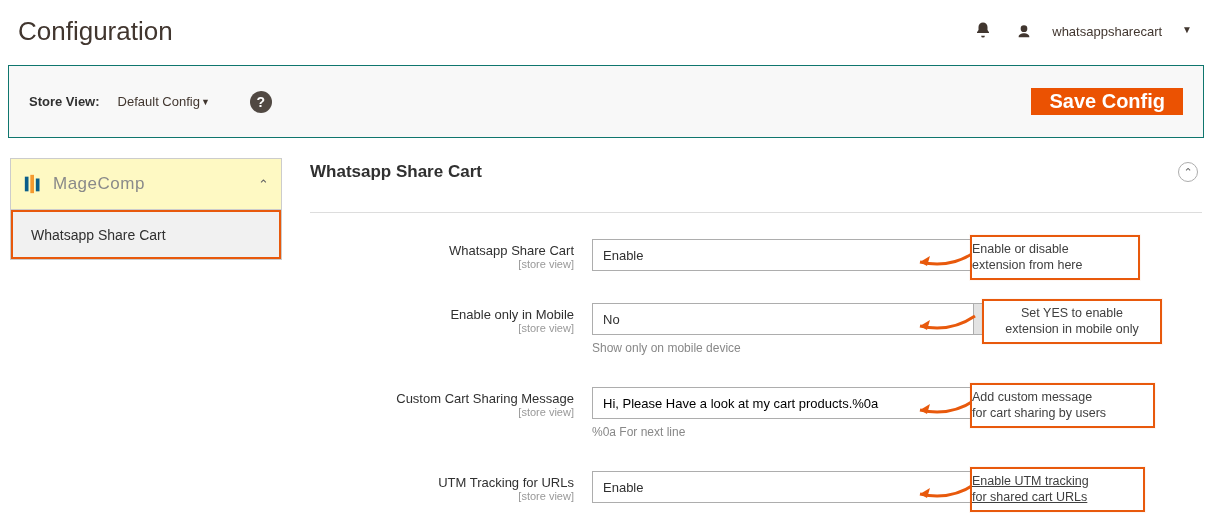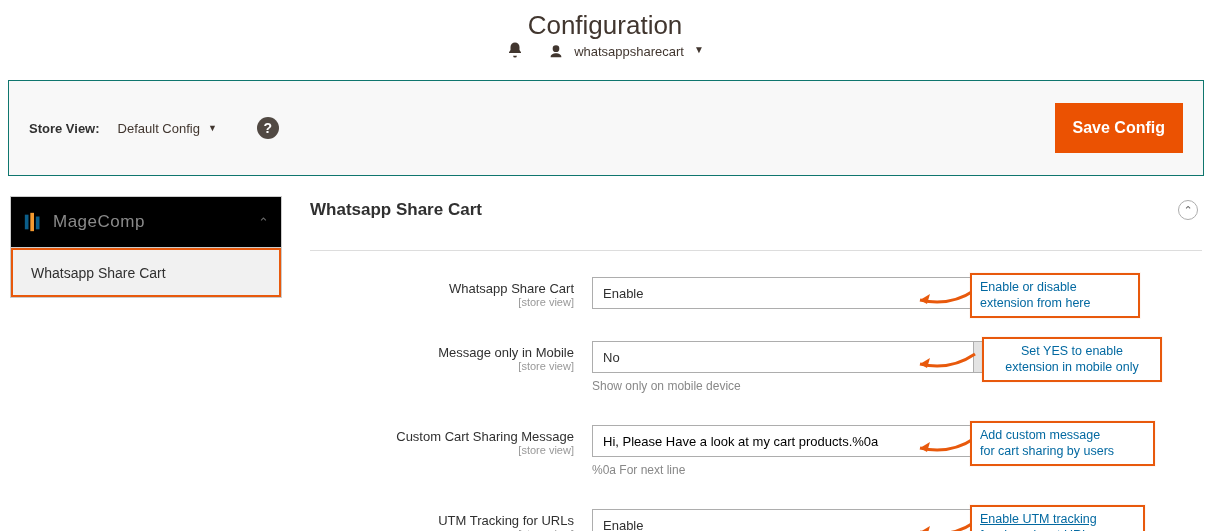--- a/index.html
+++ b/index.html
@@ -6,79 +6,78 @@
   body {
     font-family: -apple-system, BlinkMacSystemFont, "Segoe UI", Helvetica, Arial, sans-serif;
     color: #303030;
     background: #fff;
     width: 1212px;
     font-size: 13px;
   }
   .header {
     display: flex;
     align-items: center;
-    padding: 10px 20px 18px 18px;
-    flex-direction: column;
+    padding: 16px 20px 18px 18px;
   }
   .page-title {
     font-size: 26px;
     font-weight: 400;
     color: #41362f;
     flex: 1;
   }
   .header-right { display: flex; align-items: center; gap: 24px; }
   .bell-icon svg { width: 18px; height: 18px; fill: #41362f; }
-  .user-wrap { display: flex; gap: 10px; cursor: pointer; }
+  .user-wrap { display: flex; gap: 20px; cursor: pointer; }
   .user-wrap svg.avatar { width: 16px; height: 16px; fill: #41362f; }
   .user-name { font-size: 13px; color: #41362f; }
   .user-wrap .caret { font-size: 10px; color: #41362f; }
 
   .toolbar {
     background: #f8f8f8;
     border: 1px solid #0f766e;
     padding: 22px 20px;
     display: flex;
     align-items: center;
     margin: 0 8px;
   }
   .store-view-label { font-weight: 600; font-size: 13px; margin-right: 18px; }
   .store-view-val {
-    display: inline-flex; align-items: center; gap: 8px;
+    display: inline-flex; align-items: center; gap: 1px;
     font-size: 13px; cursor: pointer; color: #41362f;
   }
   .store-view-val .caret { font-size: 9px; }
   .help-icon {
     margin-left: 40px;
     width: 22px; height: 22px; border-radius: 50%;
     background: #514943; color: #fff; display: flex;
     align-items: center; justify-content: center; font-weight: 700;
     cursor: pointer; font-size: 14px;
   }
   .toolbar-spacer { flex: 1; }
   .save-btn {
     background: #eb5202;
     color: #fff;
     border: none;
-    padding: 16px 18px;
-    font-size: 16px;
+    padding: 2px 18px;
+    font-size: 20px;
     font-weight: 600;
     cursor: pointer;
   }
 
   .main { display: flex; padding: 20px 10px 30px 10px; gap: 28px; align-items: flex-start; }
 
   .sidebar {
     width: 272px;
     border: 1px solid #ccc;
     background: #f8f8f8;
   }
   .sidebar-head {
     display: flex; align-items: center; gap: 8px;
     padding: 14px 12px;
-    background: #000000;
+    background: #fef9c3;
     border-bottom: 1px solid #ccc;
     cursor: pointer;
   }
   .sidebar-head .logo { display: flex; align-items: center; }
   .sidebar-head .brand {
     font-size: 17px; color: #8a8a8a; letter-spacing: 0.5px;
   }
   .sidebar-head .chev { margin-left: auto; font-size: 13px; color: #666; }
   .sidebar-row {
     margin: 0 0 0 0;
@@ -138,22 +137,22 @@
     width: 100%; height: 32px; border: 1px solid #adadad;
     padding: 0 10px; font-size: 13px; font-family: inherit;
   }
   .field-note { font-size: 12px; color: #888; margin-top: 6px; }
 
   .callout-box {
     position: absolute;
     border: 2px solid #e8590c;
     background: #fff;
     font-size: 12.5px;
-    color: #0369a1;
-    padding: 4px 8px;
+    color: #404040;
+    padding: 4px 0;
     line-height: 1.3;
     box-shadow: 0 0 0 1px rgba(232,89,12,0.05);
   }
   .arrow {
     position: absolute;
     pointer-events: none;
   }
 </style>
 </head>
 <body>
@@ -229,21 +228,21 @@
         <svg class="arrow" style="left:600px; top:8px;" width="70" height="24" viewBox="0 0 70 24">
           <path d="M65 5 Q 40 22 10 15" stroke="#e8590c" stroke-width="3" fill="none"></path>
           <path d="M10 15 l10 -6 l-3 10 z" fill="#e8590c"></path>
         </svg>
         <div class="callout-box" style="left:660px; top:-4px; width:170px; white-space:pre-line;">Enable or disable
 extension from here</div>
       </div>
 
       <div class="field-row">
         <div class="field-label-col">
-          <div class="field-label">Message only in Mobile</div>
+          <div class="field-label">Enable only in Mobile</div>
           <div class="field-scope">[store view]</div>
         </div>
         <div class="field-ctrl-col">
           <div class="select-wrap">
             <div class="select-val">No</div>
             <div class="select-btn">
                 <span class="tri">▼</span>
               </div>
           </div>
           <div class="field-note">Show only on mobile device</div>

